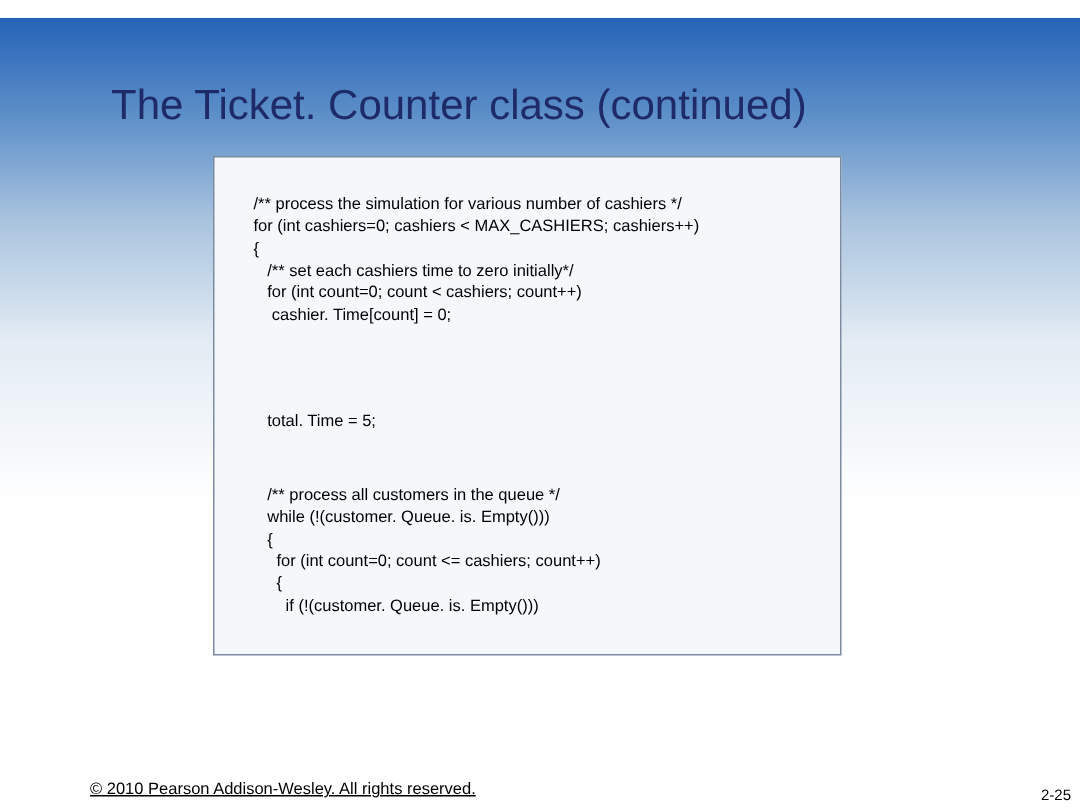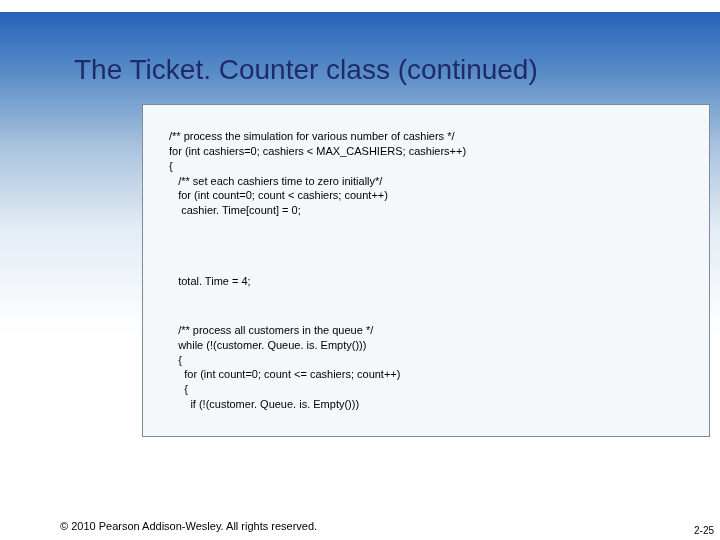--- a/index.html
+++ b/index.html
@@ -12,39 +12,40 @@
   .title {
     color: #1f2a68;
     font-size: 28px;
     font-weight: normal;
     padding: 18px 0 0 38px;
   }
   .codebox {
     position: absolute;
     top: 68px;
     left: 106px;
-    width: 568px;
+    width: 419px;
     background: #f4f8fb;
     border: 1px solid #7d8ba0;
     padding: 12px 14px 12px 14px;
   }
   .codebox p {
     font-size: 11px;
     color: #000;
     line-height: 1.35;
     white-space: pre;
     font-family: Arial, Helvetica, sans-serif;
   }
   .para-gap { height: 10px; }
   .footer-left {
     position: absolute;
     left: 24px;
     bottom: 20px;
     font-size: 11px;
     color: #000;
+    text-decoration: underline;
   }
   .footer-right {
     position: absolute;
     right: 18px;
     bottom: 16px;
     font-size: 10px;
     color: #000;
   }
 </style>
 </head>
@@ -54,21 +55,21 @@
 
 <div class="codebox">
   <p>/** process the simulation for various number of cashiers */
 for (int cashiers=0; cashiers &lt; MAX_CASHIERS; cashiers++)
 {
    /** set each cashiers time to zero initially*/
    for (int count=0; count &lt; cashiers; count++)
     cashier. Time[count] = 0;</p>
   <div class="para-gap"></div>
   <div class="para-gap"></div>
-  <p>   total. Time = 4;</p>
+  <p>   total. Time = 5;</p>
   <div class="para-gap"></div>
   <p>   /** process all customers in the queue */
    while (!(customer. Queue. is. Empty()))
    {
      for (int count=0; count &lt;= cashiers; count++)
      {
        if (!(customer. Queue. is. Empty()))</p>
 </div>
 
 <div class="footer-left">© 2010 Pearson Addison-Wesley. All rights reserved.</div>

